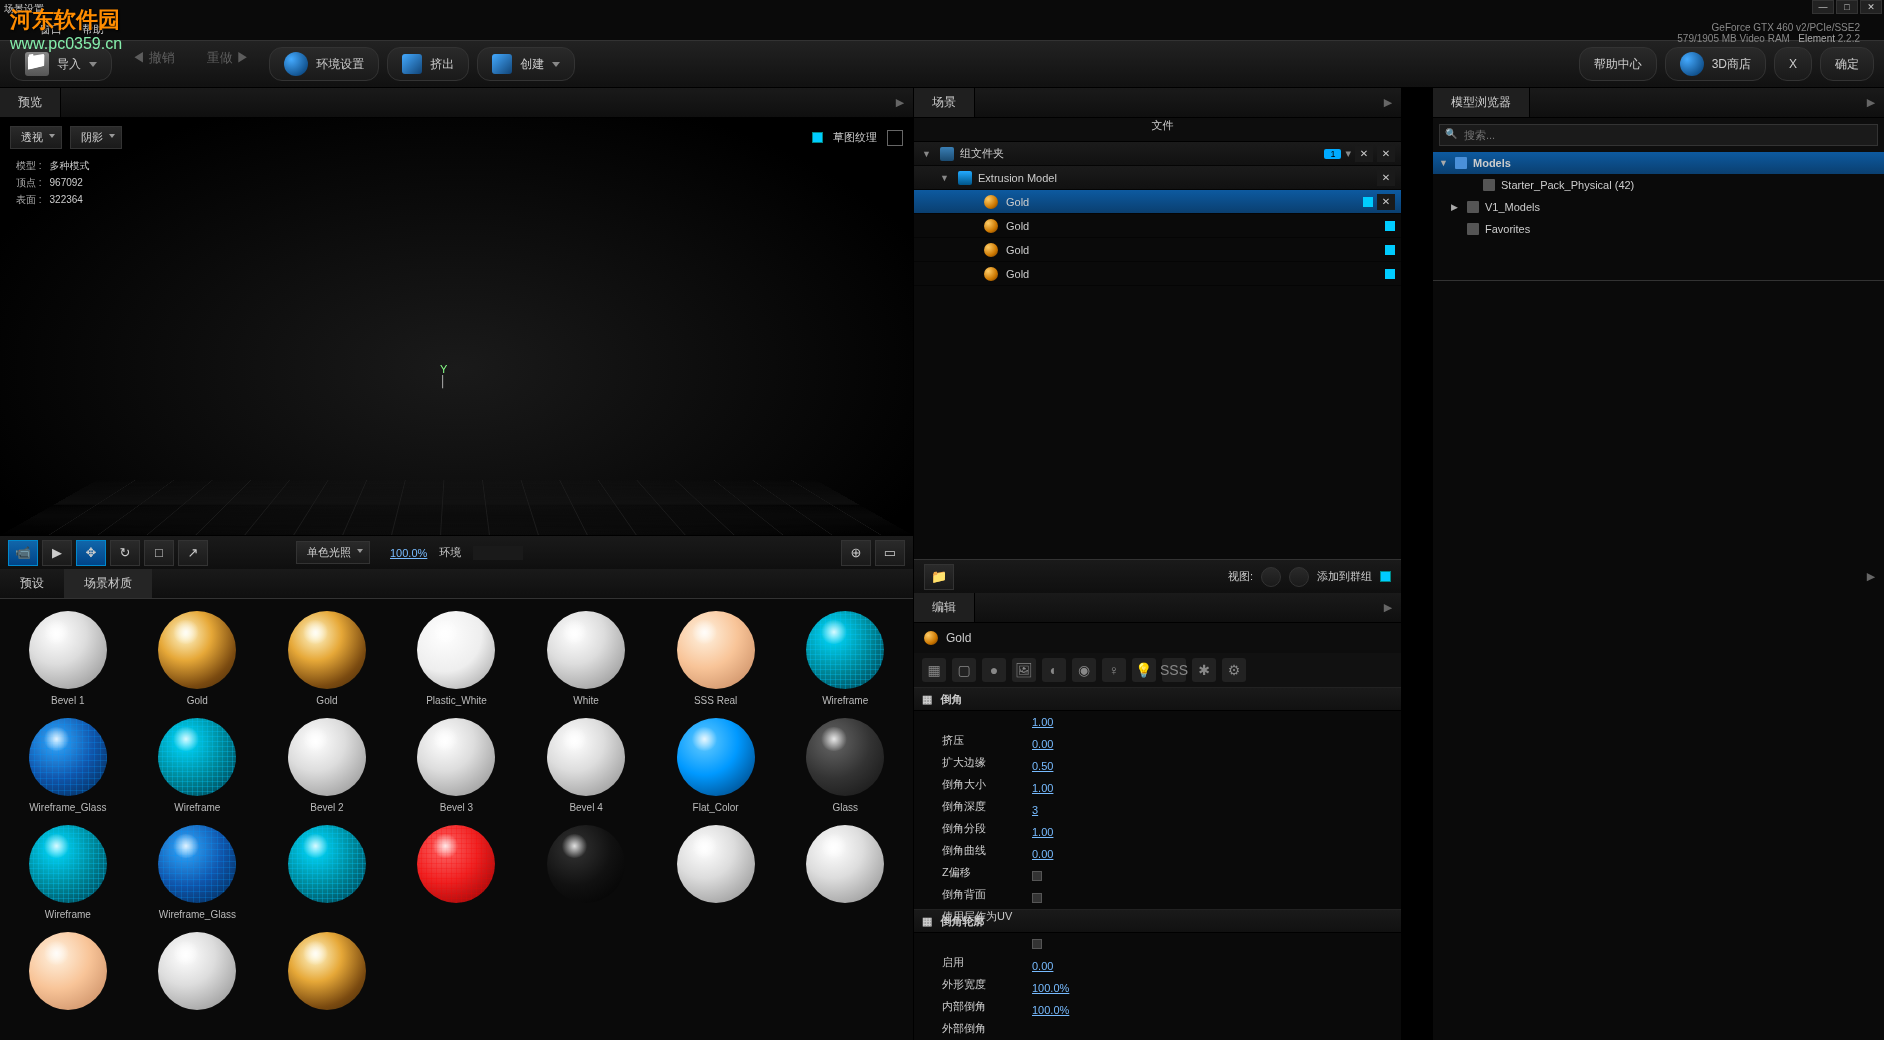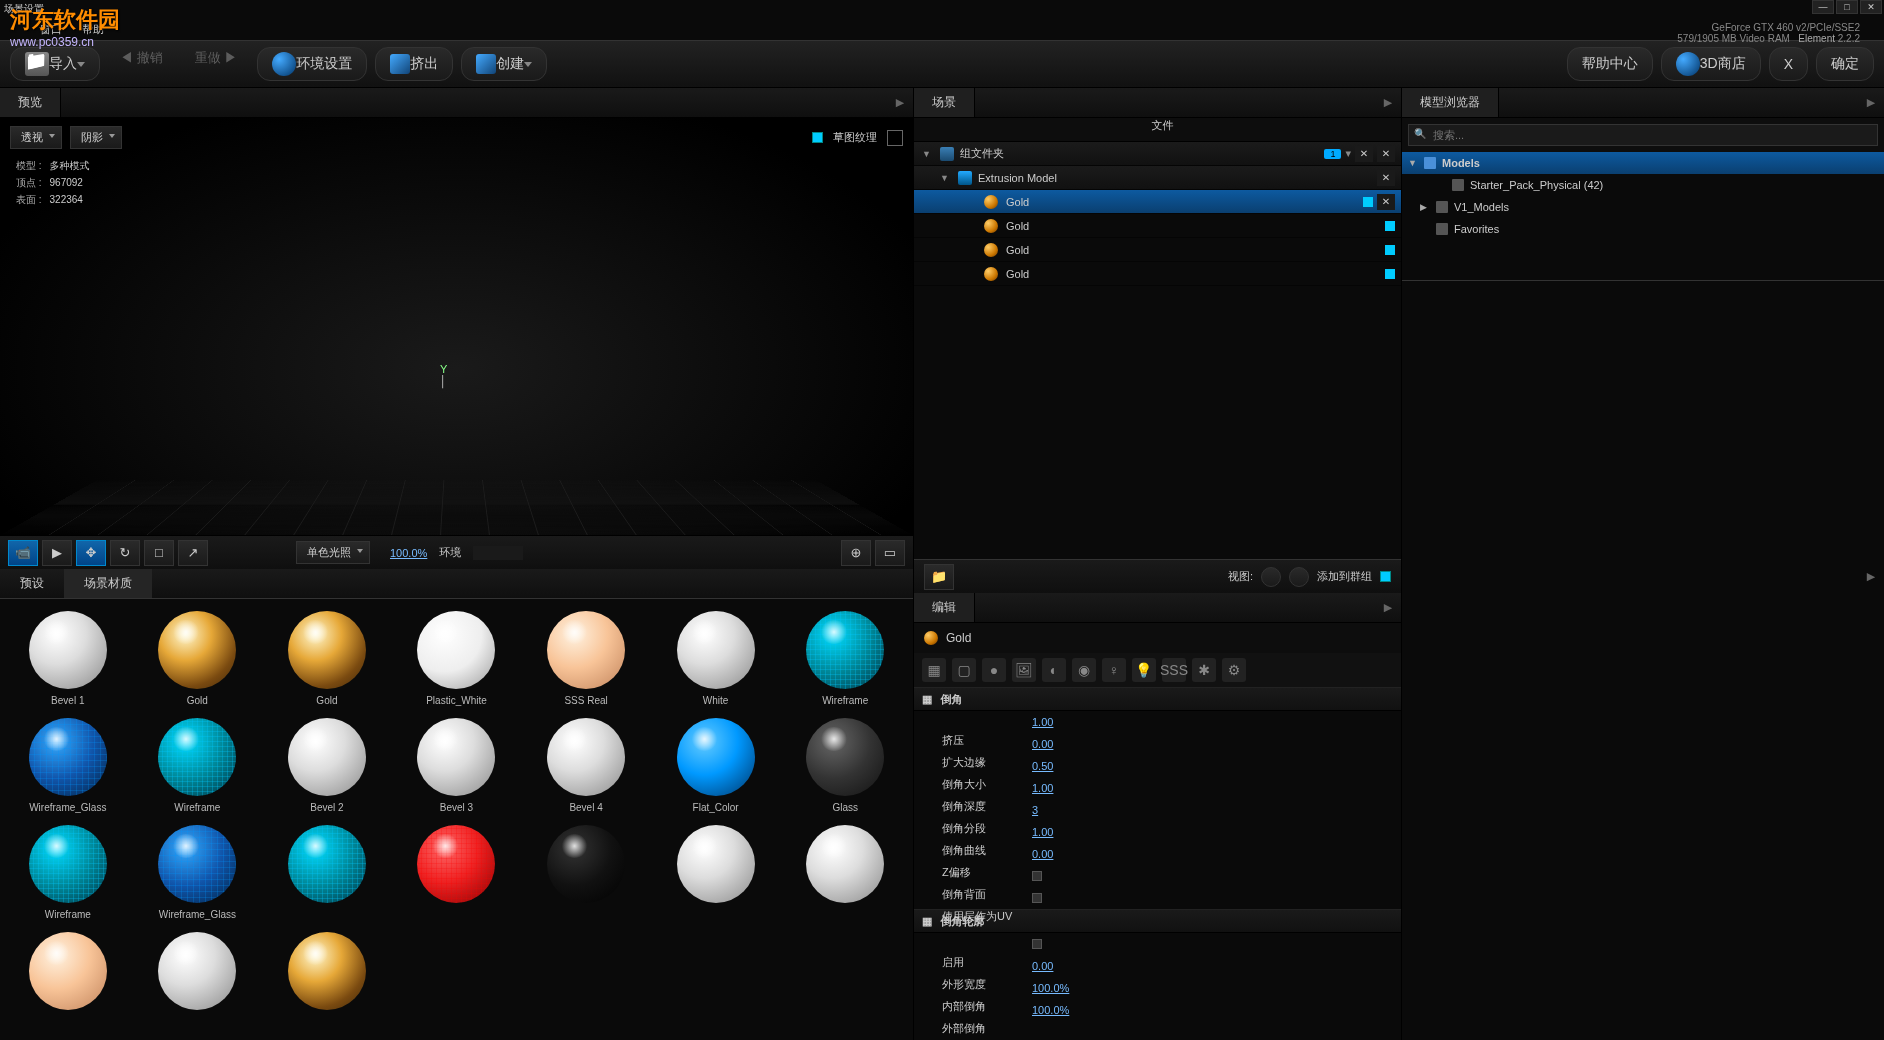--- a/index.html
+++ b/index.html
@@ -4,45 +4,45 @@
 <style>
 * { margin: 0; padding: 0; box-sizing: border-box; font-family: "Microsoft YaHei", Arial, sans-serif; }
 body { background: #000; color: #ccc; overflow: hidden; width: 1884px; height: 1040px; position: relative; font-size: 11px; }
 
 .titlebar { height: 18px; background: #0a0a0a; display: flex; align-items: center; padding: 0 4px; font-size: 10px; }
 .titlebar-controls { position: absolute; right: 2px; top: 0; display: flex; gap: 2px; }
 .titlebar-btn { width: 22px; height: 14px; background: #222; border: 1px solid #333; display: flex; align-items: center; justify-content: center; font-size: 9px; }
 
 .watermark { position: absolute; top: 5px; left: 10px; z-index: 100; pointer-events: none; }
 .watermark-text { color: #ff8c00; font-size: 22px; font-weight: bold; text-shadow: 1px 1px 2px #000; }
-.watermark-url { color: #c4b5fd; font-size: 12px; }
+.watermark-url { color: #86efac; font-size: 16px; }
 
 .menubar { height: 22px; background: #0a0a0a; display: flex; align-items: center; padding-left: 40px; gap: 20px; font-size: 11px; }
 .menubar span { cursor: pointer; }
 
 .topinfo { position: absolute; top: 22px; right: 24px; text-align: right; font-size: 10px; color: #888; }
 .topinfo .version { color: #aaa; }
 .topinfo-v { color: #888; }
 
 .toolbar { height: 48px; background: linear-gradient(#222, #111); border-top: 1px solid #333; border-bottom: 1px solid #000; display: flex; align-items: center; padding: 0 10px; gap: 8px; }
-.tb-btn { height: 34px; background: linear-gradient(#2a2a2a, #1a1a1a); border: 1px solid #333; border-radius: 13px; display: flex; align-items: center; padding: 0 14px; font-size: 14px; cursor: pointer; }
+.tb-btn { height: 34px; background: linear-gradient(#2a2a2a, #1a1a1a); border: 1px solid #333; border-radius: 13px; display: flex; align-items: center; padding: 0 14px; gap: 8px; font-size: 12px; cursor: pointer; }
 .tb-icon { width: 24px; height: 24px; border-radius: 3px; }
 .ic-folder { background: linear-gradient(#888, #555); position: relative; }
 .ic-folder::after { content: "📁"; position: absolute; top: -2px; left: 0; font-size: 18px; filter: grayscale(1) brightness(1.8); }
 .ic-globe { background: radial-gradient(circle at 30% 30%, #4af, #036); border-radius: 50%; }
 .ic-cube { width: 20px; height: 20px; background: linear-gradient(135deg, #4af, #147); transform: rotate(0deg); }
 .tb-sm { height: 30px; padding: 0 12px; font-size: 13px; color: #888; cursor: pointer; }
 .tb-sm.disabled { opacity: 0.6; }
 .tb-right { margin-left: auto; display: flex; gap: 8px; }
 .caret { width: 0; height: 0; border-left: 4px solid transparent; border-right: 4px solid transparent; border-top: 5px solid #888; }
 
 .main { display: flex; height: calc(100% - 88px); }
 .col-left { width: 914px; display: flex; flex-direction: column; border-right: 1px solid #000; }
 .col-mid { width: 488px; display: flex; flex-direction: column; border-right: 1px solid #000; }
-.col-right { flex: 1; display: flex; flex-direction: column; }
+.col-right { flex: 1; display: flex; flex-direction: column; margin-left: 31px; }
 
 .panel-hdr { height: 30px; background: linear-gradient(#1a1a1a, #0f0f0f); border-bottom: 1px solid #000; display: flex; align-items: center; position: relative; }
 .panel-tab { padding: 0 18px; height: 100%; display: flex; align-items: center; background: #1f1f1f; border-right: 1px solid #000; font-size: 12px; }
 .panel-arrow { position: absolute; right: 6px; width: 14px; height: 14px; color: #666; cursor: pointer; display: flex; align-items: center; justify-content: center; }
 
 .preview { flex: 1; background: radial-gradient(ellipse at 50% 60%, #1a1a1a 0%, #000 80%); position: relative; min-height: 0; }
 .prev-top { position: absolute; top: 8px; left: 10px; right: 10px; display: flex; align-items: center; }
 .dd { background: linear-gradient(#2a2a2a, #1a1a1a); border: 1px solid #333; padding: 3px 18px 3px 10px; font-size: 11px; position: relative; margin-right: 8px; cursor: pointer; }
 .dd::after { content: ""; position: absolute; right: 6px; top: 7px; border-left: 3px solid transparent; border-right: 3px solid transparent; border-top: 4px solid #999; }
 .prev-topright { margin-left: auto; display: flex; align-items: center; gap: 10px; }
@@ -263,26 +263,26 @@
         </div>
         <div class="mat">
           <div class="sphere s-gold"></div>
           <div class="mat-label">Gold</div>
         </div>
         <div class="mat">
           <div class="sphere s-plastic"></div>
           <div class="mat-label">Plastic_White</div>
         </div>
         <div class="mat">
+          <div class="sphere s-white"></div>
+          <div class="mat-label">White</div>
+        </div>
+        <div class="mat">
           <div class="sphere s-sss"></div>
           <div class="mat-label">SSS Real</div>
-        </div>
-        <div class="mat">
-          <div class="sphere s-white"></div>
-          <div class="mat-label">White</div>
         </div>
         <div class="mat">
           <div class="sphere s-wire"></div>
           <div class="mat-label">Wireframe</div>
         </div>
         <div class="mat">
           <div class="sphere s-wireglass"></div>
           <div class="mat-label">Wireframe_Glass</div>
         </div>
         <div class="mat">

